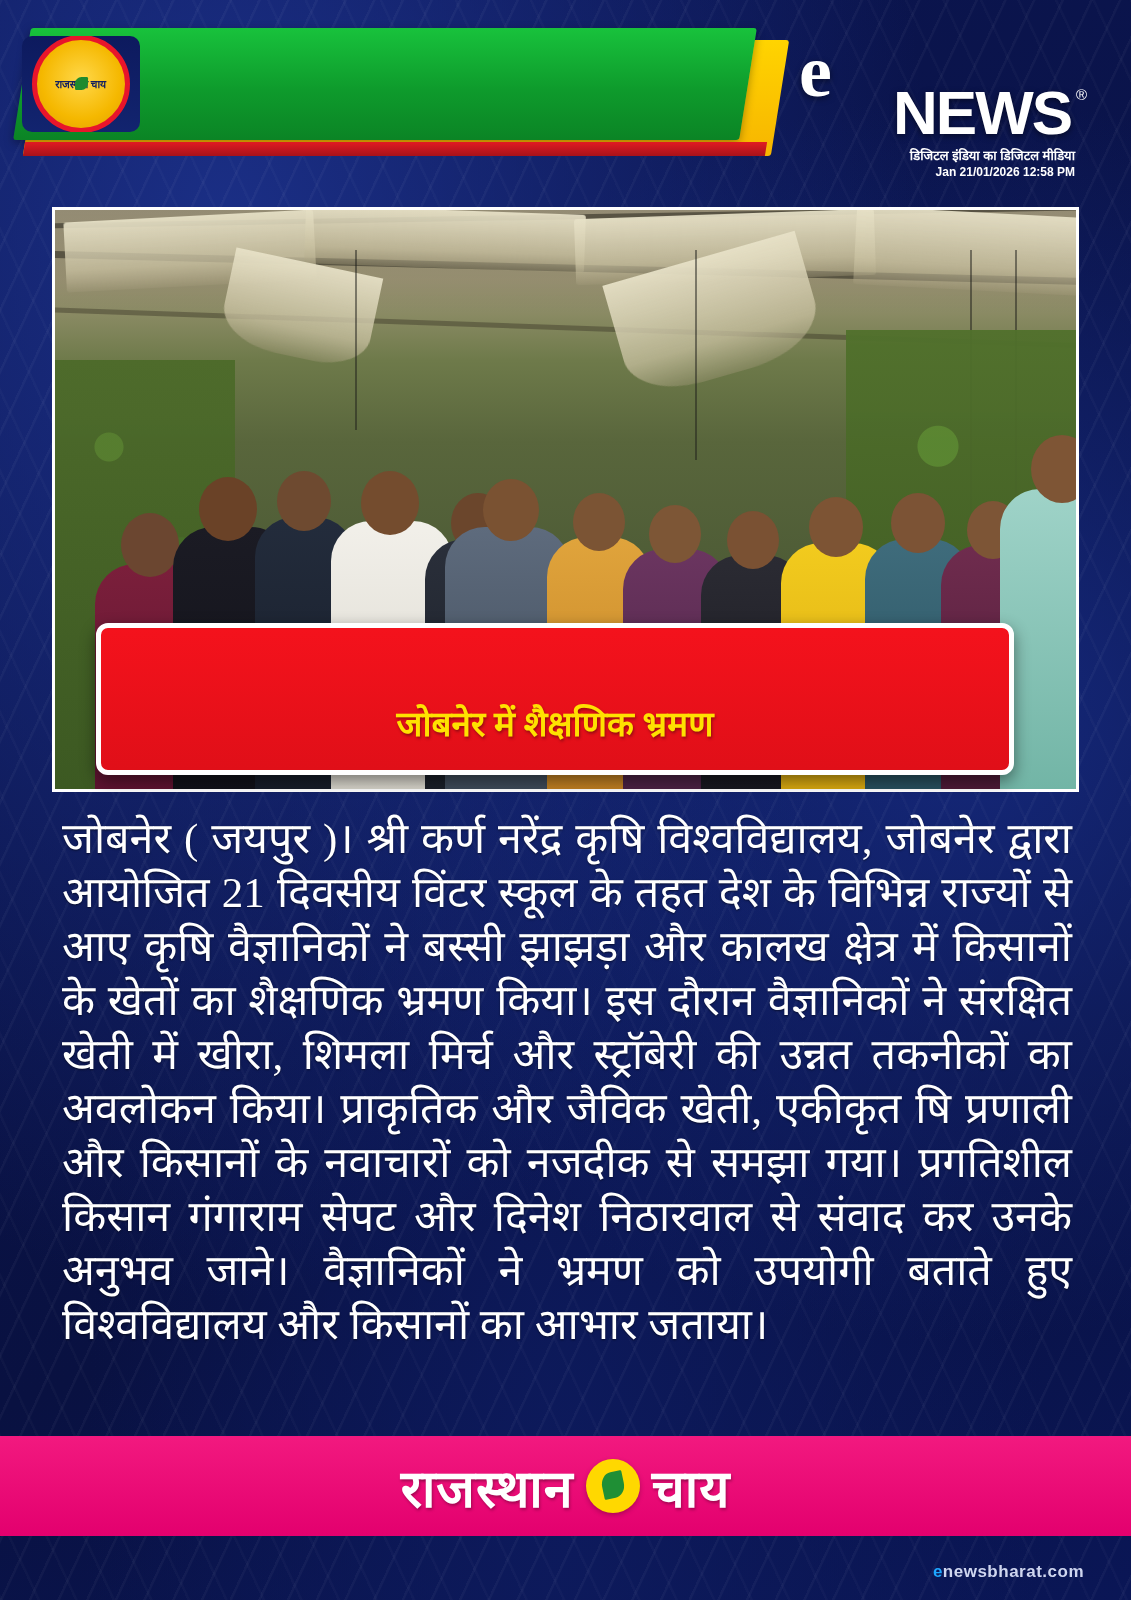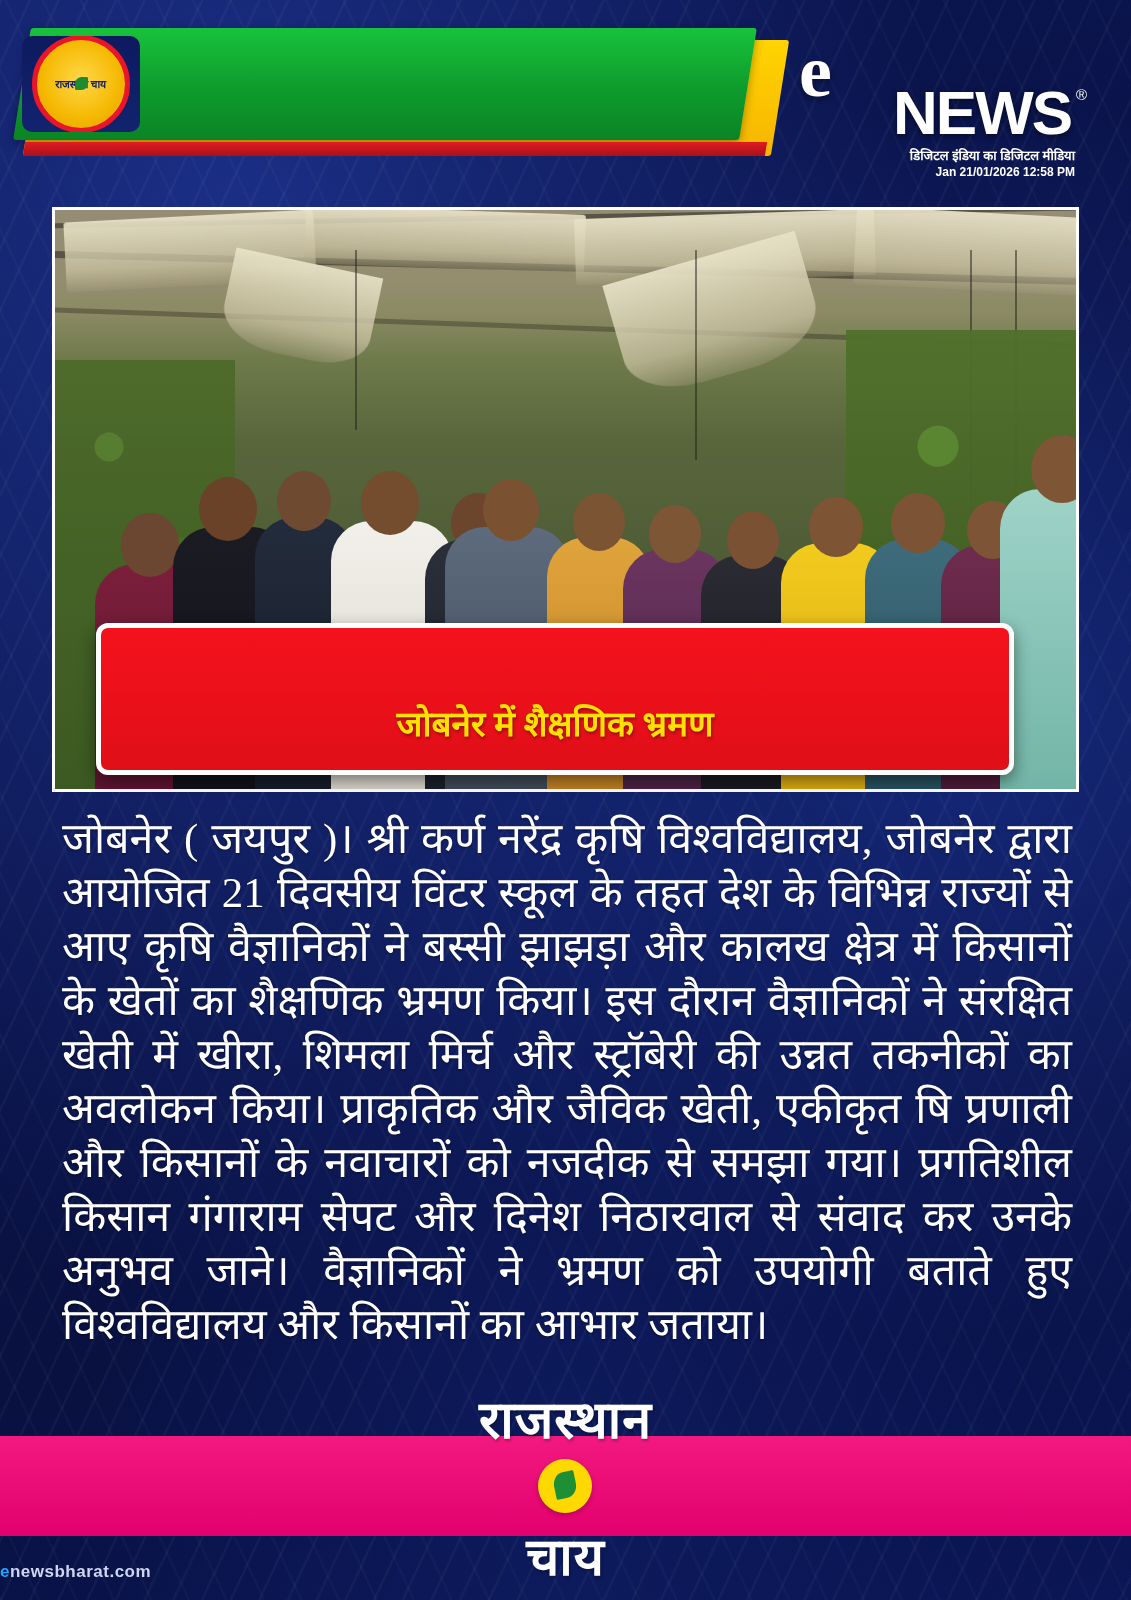--- a/index.html
+++ b/index.html
@@ -314,21 +314,20 @@
     z-index: 5;
     display: flex;
     align-items: center;
     justify-content: center;
   }
   .footer-brand {
     display: flex;
     align-items: center;
     justify-content: center;
     gap: 6px;
-    flex-direction: column;
   }
   .footer-word {
     font-family: "Liberation Serif", serif;
     font-size: 52px;
     font-weight: bold;
     color: #ffffff;
     letter-spacing: 1px;
     text-shadow: 1px 2px 3px rgba(0,0,0,0.3);
   }
   .footer-leafmark {
@@ -347,21 +346,21 @@
     margin-left: -11px; margin-top: -14px;
     background: #1f8f35;
     border-radius: 50% 6% 50% 6%;
     transform: rotate(-12deg);
   }
   .footer-site {
     position: absolute;
     left: 0;
     bottom: 18px;
     width: 1084px;
-    text-align: left;
+    text-align: right;
     font-size: 17px;
     font-weight: bold;
     color: #cfd6ef;
     z-index: 5;
     letter-spacing: 0.5px;
   }
   .footer-site .dot-e { color: #1ea7ff; }
 </style>
 </head>
 <body>

